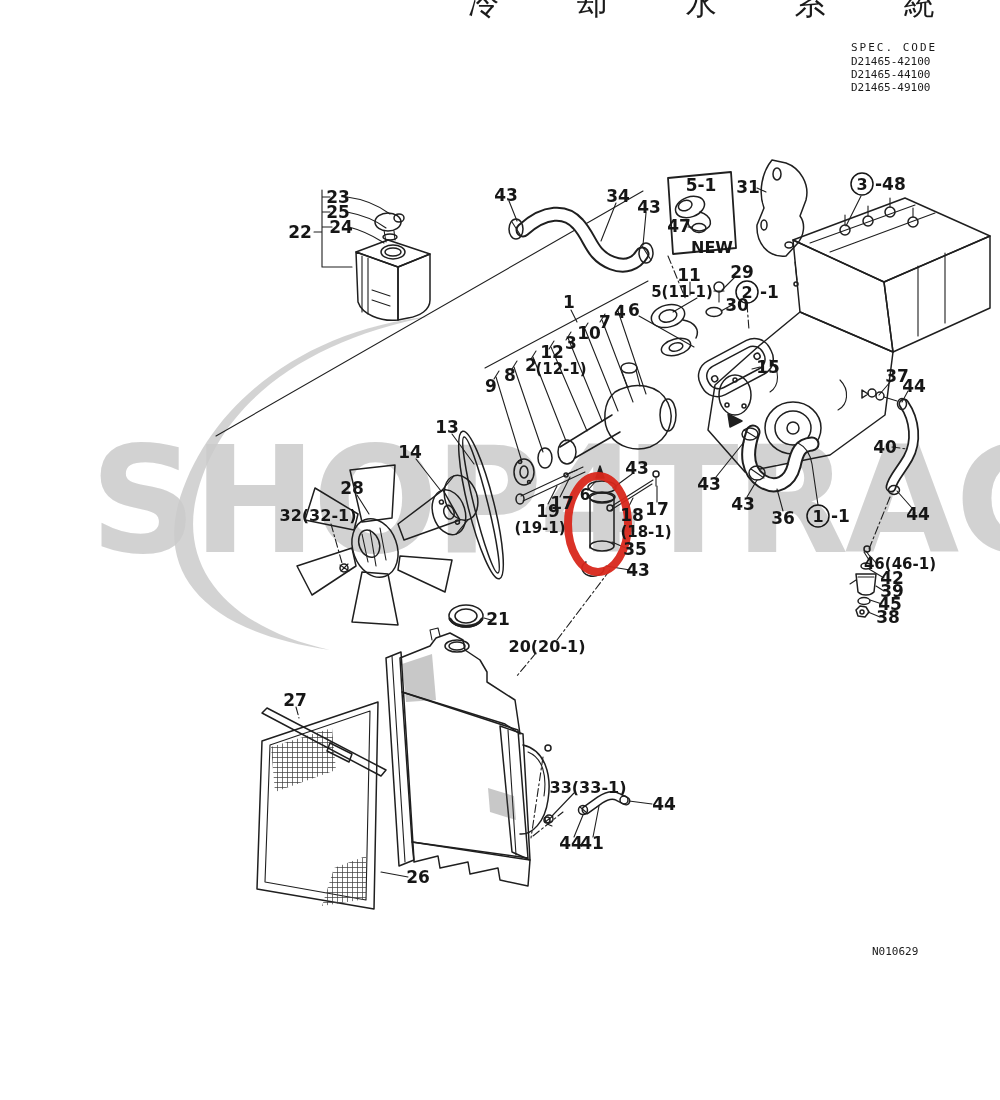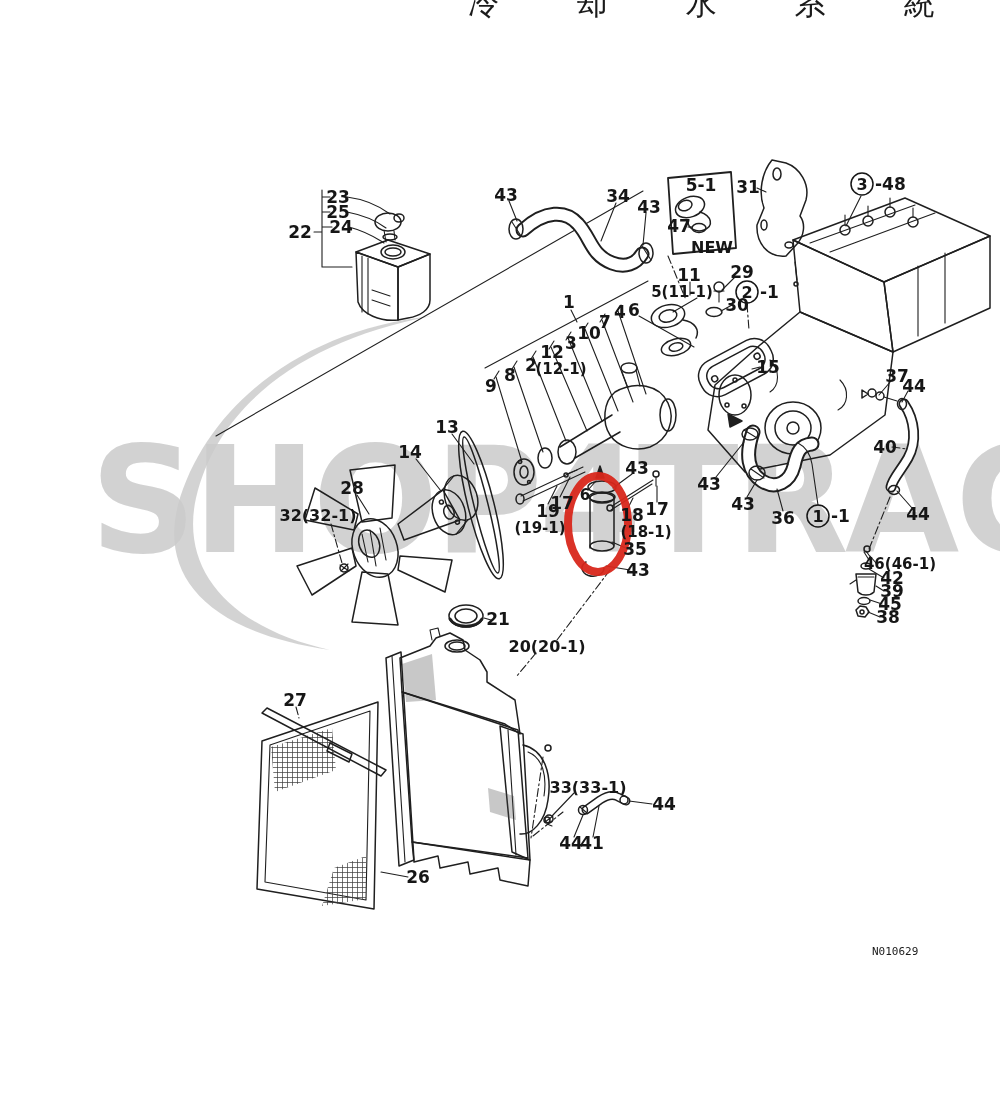--- a/index.html
+++ b/index.html
@@ -19,20 +19,26 @@
   svg .tube{stroke:#1f1f1f;fill:none;stroke-linecap:round;}
   svg .tubein{stroke:#ffffff;fill:none;stroke-linecap:round;}
 </style>
 </head>
 <body>
 
 <div class="page">
 
   <div class="jp-title">冷 却 水 系 統</div>
 
+  <div class="spec-block">
+    <div class="spec-title">SPEC. CODE</div>
+    <div>D21465-42100</div>
+    <div>D21465-44100</div>
+    <div>D21465-49100</div>
+  </div>
 
   <div class="dwg-no">N010629</div>
 
   <svg width="1000" height="1100" viewBox="0 0 1000 1100">
     <defs>
       <pattern id="mesh" width="5" height="5" patternUnits="userSpaceOnUse">
         <path d="M0,2.5 H5 M2.5,0 V5" stroke="#3a3a3a" stroke-width="0.7"></path>
       </pattern>
       <pattern id="fins" width="6" height="4" patternUnits="userSpaceOnUse">
         <path d="M0,1 H6 M0,3 H6" stroke="#444" stroke-width="0.6"></path>

